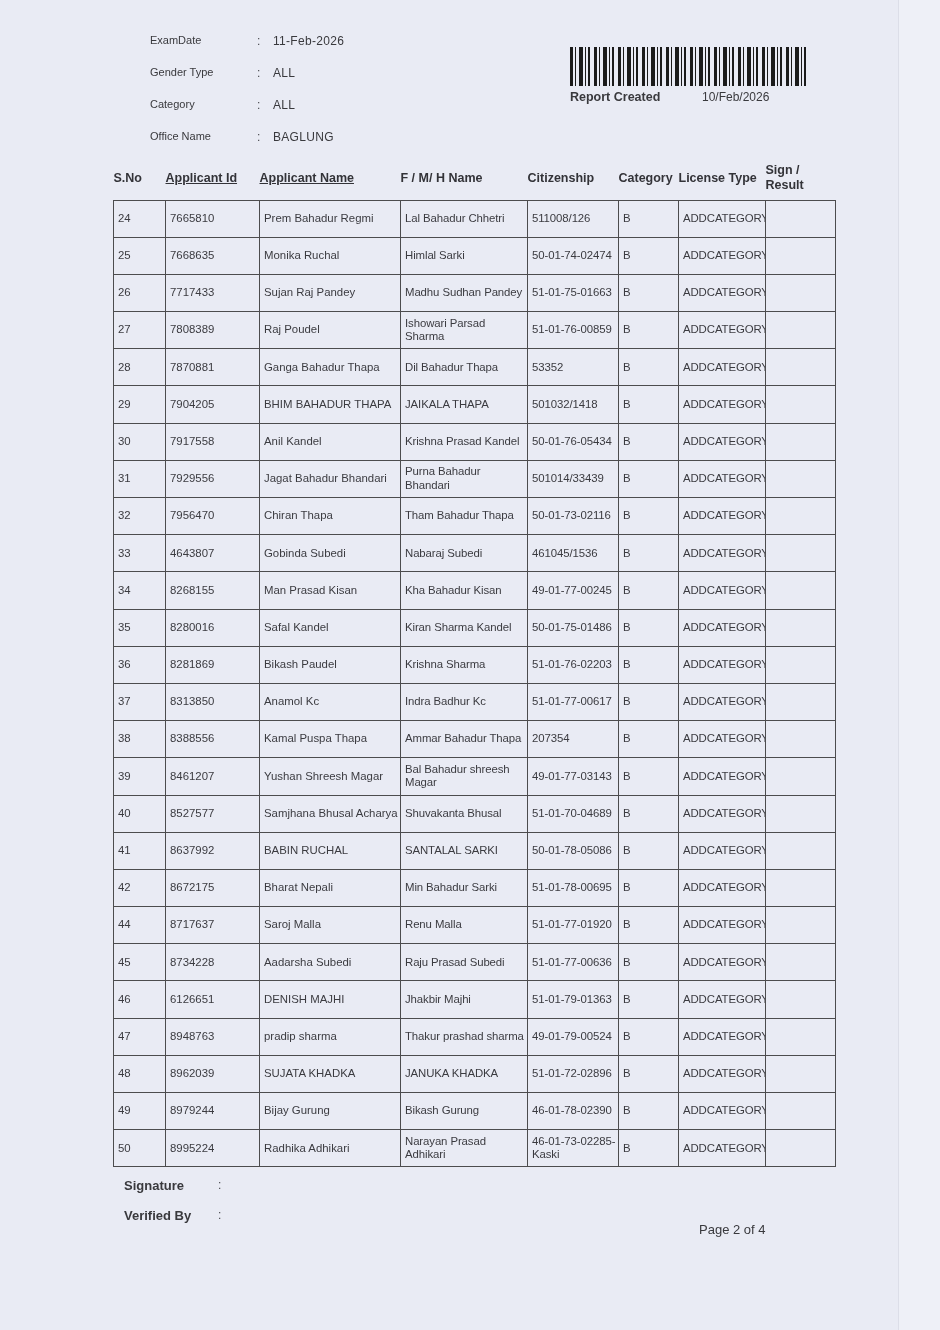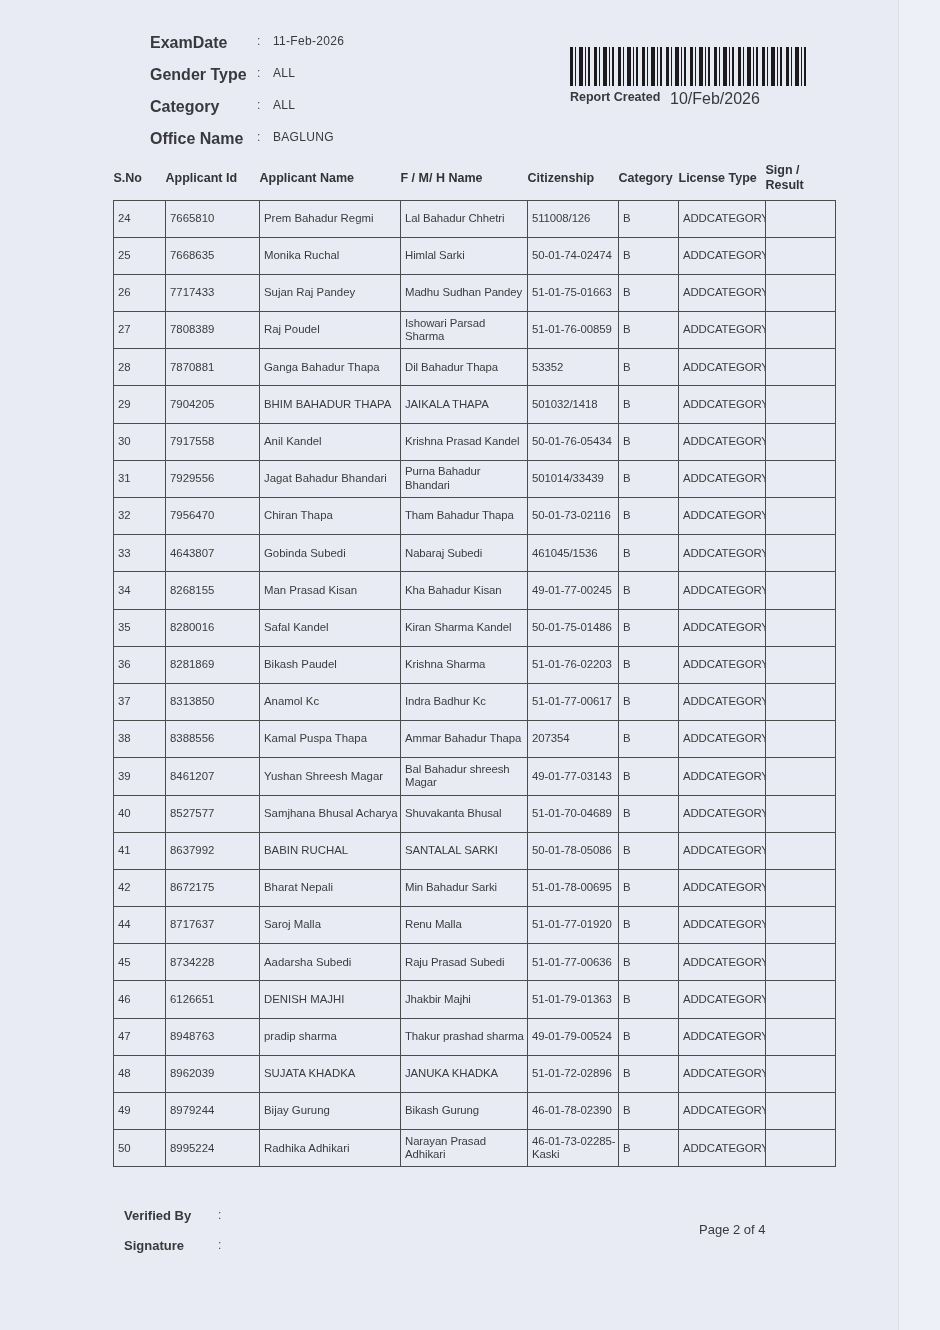--- a/index.html
+++ b/index.html
@@ -17,58 +17,58 @@
     background: #dcdee8;
   }
   .paper-edge-light {
     position: absolute; left: 899px; top: 0; width: 41px; height: 1330px;
     background: #eef0f7;
   }
 
   
   .info-block { position: absolute; left: 150px; top: 34px; }
   .info-row { display: flex; align-items: flex-start; height: 32px; }
-  .info-label { width: 107px; font-weight: bold; font-size: 16px; }
+  .info-label { width: 107px; font-weight: normal; font-size: 11px; }
   .info-colon { width: 16px; font-size: 12px; color: #4a4a50; }
   .info-value { font-size: 12px; letter-spacing: 0.3px; }
 
   
   .barcode {
     position: absolute; left: 570px; top: 47px; width: 238px; height: 39px;
     background: repeating-linear-gradient(90deg,
       #1b1b1b 0px,  #1b1b1b 3px,
       transparent 3px,  transparent 5px,
       #1b1b1b 5px,  #1b1b1b 6px,
       transparent 6px,  transparent 9px,
       #1b1b1b 9px,  #1b1b1b 13px,
       transparent 13px, transparent 15px,
       #1b1b1b 15px, #1b1b1b 16px,
       transparent 16px, transparent 18px,
       #1b1b1b 18px, #1b1b1b 20px,
       transparent 20px, transparent 24px);
   }
-  .report-line { position: absolute; left: 570px; top: 90px; display: flex; }
+  .report-line { position: absolute; left: 570px; top: 90px; display: flex; gap: 32px; }
   .report-label { font-weight: bold; font-size: 12.5px; width: 100px; }
-  .report-date { font-size: 16px; margin-left: 0px; }
+  .report-date { font-size: 12px; margin-left: 0px; }
 
   
   table.roster {
     position: absolute; left: 113px; top: 156px;
     border-collapse: collapse; table-layout: fixed;
     width: 722px;
   }
   table.roster thead tr { height: 44px; }
   table.roster th {
     border: none; font-weight: bold; font-size: 12.5px;
     vertical-align: middle; line-height: 1.15; padding: 0;
     text-align: left; color: #333338;
   }
   th.h-sno { padding-left: 4px; }
-  th.h-id { padding-left: 7px; }
-  th.h-name { padding-left: 7px; }
+  th.h-id { padding-left: 7px; text-decoration: underline; }
+  th.h-name { padding-left: 7px; text-decoration: underline; }
   th.h-fmh { text-align: center; }
   th.h-cit { padding-left: 4px; }
   th.h-cat { padding-left: 2px; white-space: nowrap; }
   th.h-lic { text-align: center; }
   th.h-sign { text-align: center; }
 
   table.roster td {
     border: 1.6px solid #4c4c4e;
     height: 36.2px;
     font-size: 11.4px;
@@ -78,21 +78,21 @@
     overflow: hidden;
     color: #3b3b40;
   }
   td.c-cat { padding-left: 6px; }
   td.c-lic { padding-left: 4px; letter-spacing: -0.1px; text-align: right; }
   td.c-fmh, td.c-cit { padding-left: 3px; padding-right: 1px; letter-spacing: -0.1px; }
 
   
   .verified-row, .signature-row { position: absolute; left: 124px; display: flex; }
   .verified-row { top: 1208px; }
-  .signature-row { top: 1238px; }
+  .signature-row { top: 1178px; }
   .footer-label { width: 94px; font-weight: bold; font-size: 13px; }
   .footer-colon { font-size: 12px; color: #4a4a50; }
   .page-indicator { position: absolute; left: 660px; top: 1222px; font-size: 13px; margin-left: 39px; }
 </style>
 </head>
 <body>
 
 <div class="paper-edge-light"></div>
 <div class="paper-edge"></div>
 

